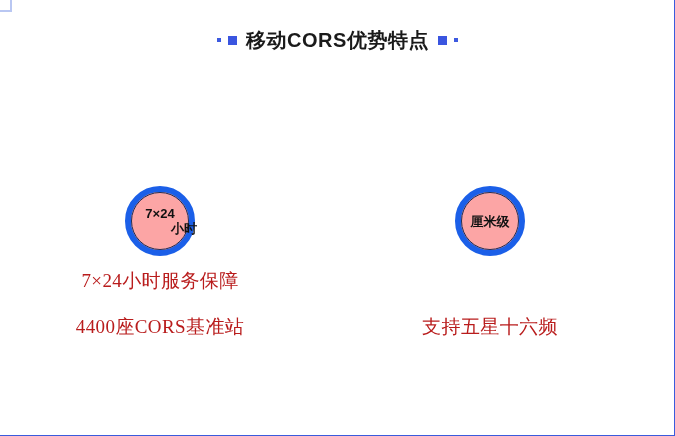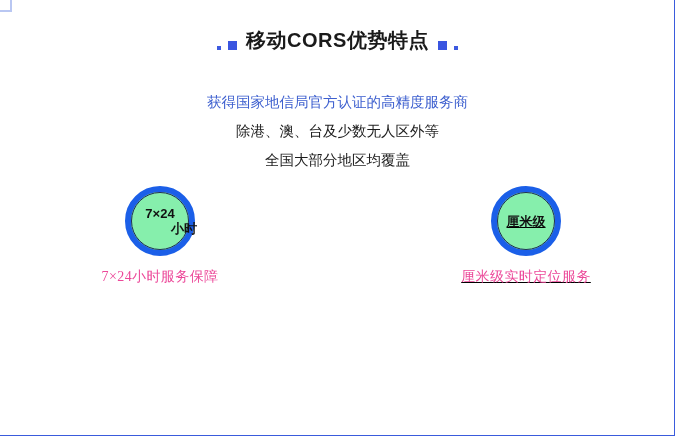--- a/index.html
+++ b/index.html
@@ -46,21 +46,21 @@
     transform: rotate(0deg);
   }
 
   
   #title-row {
     position: absolute;
     left: 0;
     top: 30px;
     width: 675px;
     display: flex;
-    align-items: flex-end;
+    align-items: center;
     justify-content: center;
     gap: 0px;
   }
   .deco-dot-sm {
     width: 4px;
     height: 4px;
     background: #3d5ae0;
     flex: 0 0 auto;
   }
   .deco-dot-lg {
@@ -106,30 +106,30 @@
     height: 230px;
   }
   .feature {
     position: absolute;
     width: 250px;
     display: flex;
     flex-direction: column;
     align-items: center;
   }
   .feature.col-left  { left: 35px; }
-  .feature.col-right { left: 401px; text-decoration: underline; }
+  .feature.col-right { left: 365px; }
   .feature.row-top    { top: 0px; }
   .feature.row-bottom { top: 116px; }
 
   .badge {
     position: relative;
     width: 70px;
     height: 70px;
     border-radius: 50%;
-    background: #86efac;
+    background: #fca5a5;
     border: 6px solid #1b5fe8;
     box-sizing: border-box;
     display: flex;
     align-items: center;
     justify-content: center;
   }
   
   .badge::after {
     content: "";
     position: absolute;
@@ -150,22 +150,22 @@
     color: #111111;
     line-height: 15px;
     letter-spacing: 0px;
     white-space: nowrap;
   }
   .badge-text .l2 { display: block; margin-left: 48px; }
 
   .caption {
     margin-top: 12px;
     font-family: "Liberation Serif", serif;
-    font-size: 14px;
-    color: #ec4899;
+    font-size: 19px;
+    color: #b91c1c;
     white-space: nowrap;
     letter-spacing: 0.4px;
   }
 </style>
 </head>
 <body>
 
 <div id="slide">
 
   <div id="corner-artifact">
@@ -177,47 +177,43 @@
     <span class="gap-a"></span>
     <span class="deco-dot-lg"></span>
     <span class="gap-b"></span>
     <span id="title-text">移动CORS优势特点</span>
     <span class="gap-b"></span>
     <span class="deco-dot-lg"></span>
     <span class="gap-a"></span>
     <span class="deco-dot-sm"></span>
   </div>
 
-  <div id="intro">
-    <div class="line accent">获得国家地信局官方认证的高精度服务商</div>
-    <div class="line plain">除港、澳、台及少数无人区外等</div>
-    <div class="line plain">全国大部分地区均覆盖</div>
-  </div>
 
   <div id="features">
 
     <div class="feature col-left row-top">
       <div class="badge">
         <div class="badge-text">
           <span>7×24</span>
           <span class="l2">小时</span>
         </div>
       </div>
       <div class="caption">7×24小时服务保障</div>
     </div>
 
     <div class="feature col-right row-top">
       <div class="badge">
         <div class="badge-text">
           <span>厘米级</span>
         </div>
       </div>
-      <div class="caption">厘米级实时定位服务</div>
     </div>
 
     <div class="feature col-left row-bottom">
+      <div class="caption">4400座CORS基准站</div>
     </div>
 
     <div class="feature col-right row-bottom">
+      <div class="caption">支持五星十六频</div>
     </div>
 
   </div>
 </div>
 
 </body></html>

